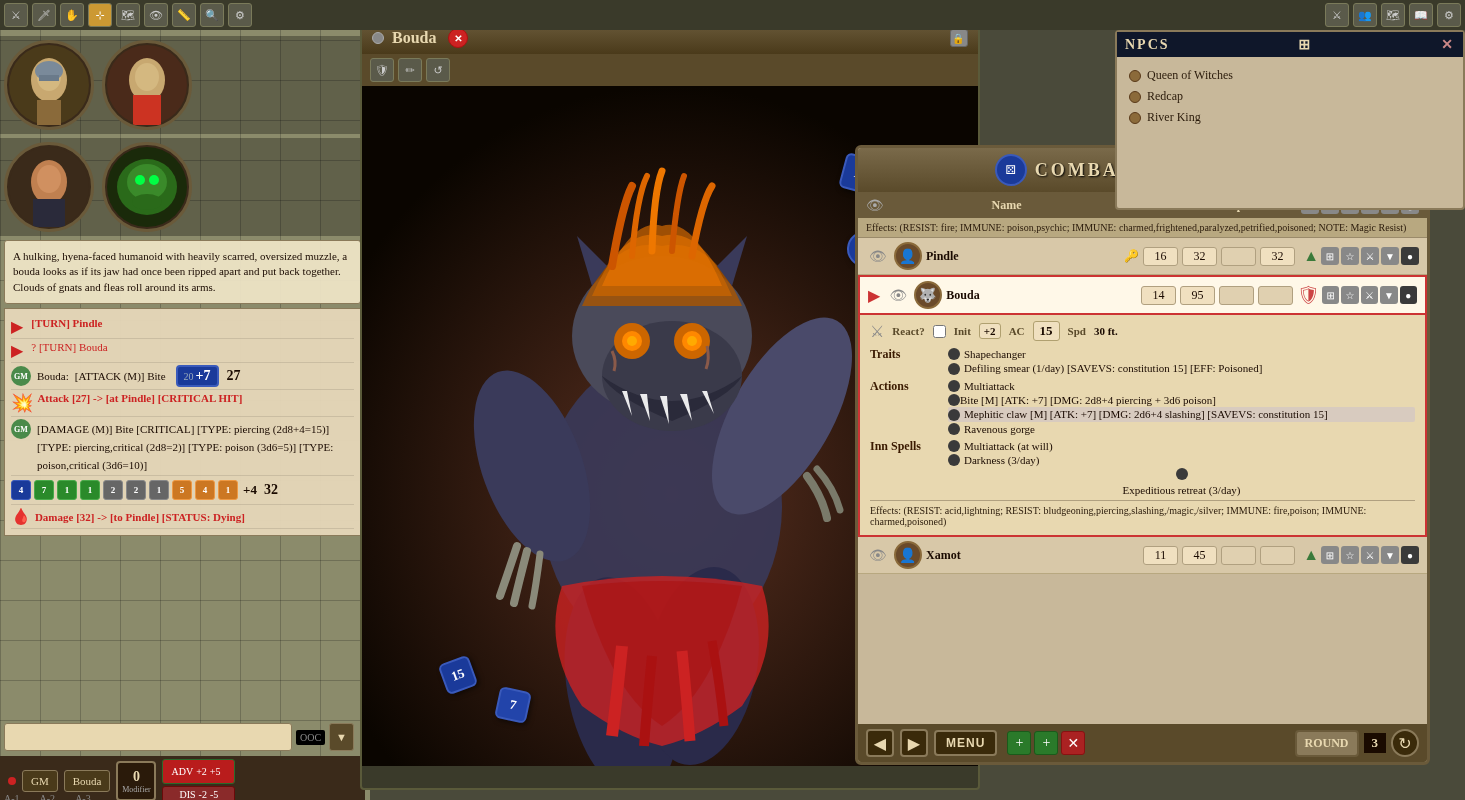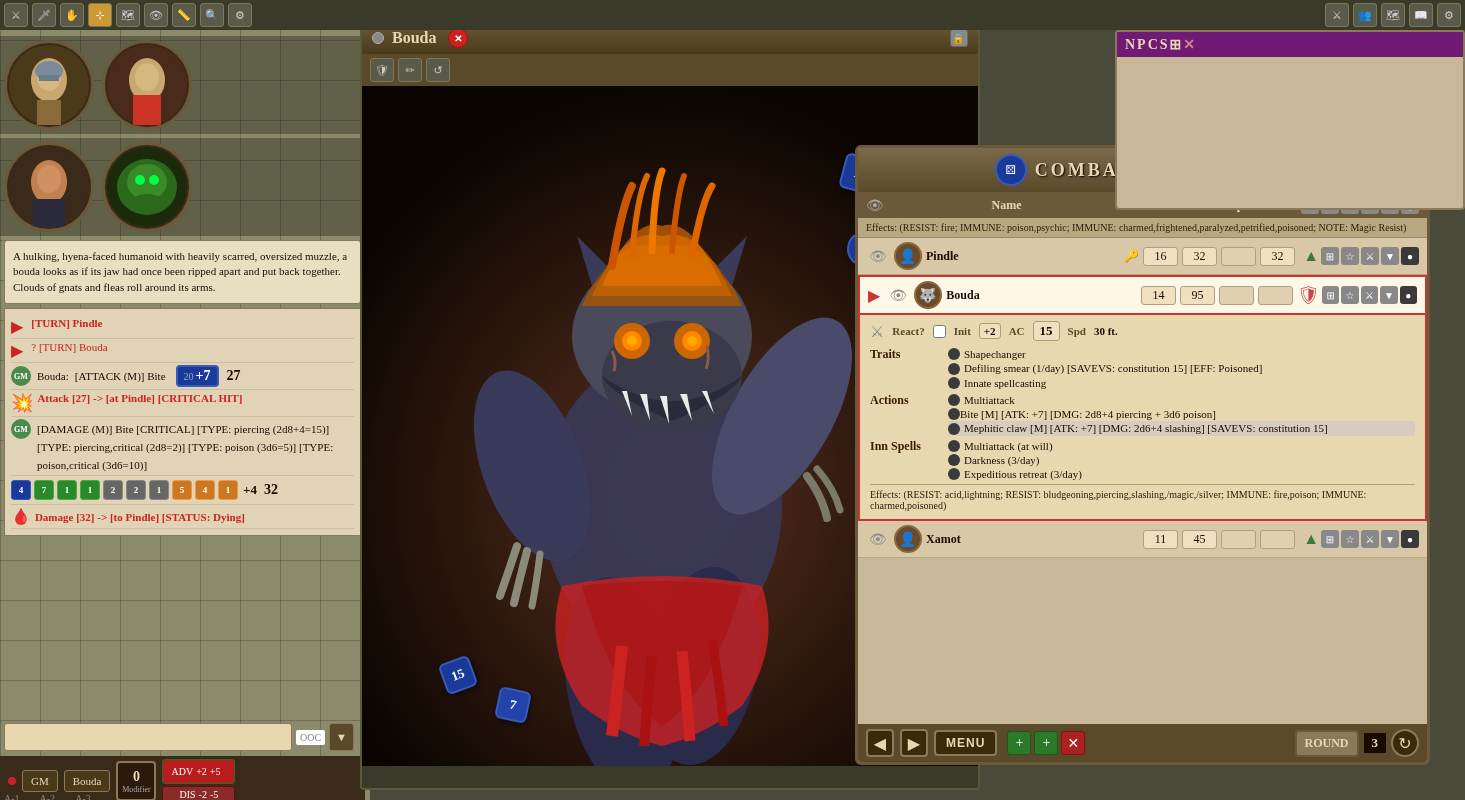--- a/index.html
+++ b/index.html
@@ -55,29 +55,30 @@
       top: 0; right: 0;
       width: 350px;
       height: 180px;
       background: #c8b89a;
       border: 2px solid #8a7a5a;
       border-radius: 4px;
       z-index: 50;
     }
 
     .npc-panel-header {
-      background: #701a75;
+      background: #0f172a;
       color: #e8d8b0;
       text-align: center;
       padding: 4px;
       font-size: 14px;
       font-weight: bold;
       letter-spacing: 2px;
       display: flex;
       align-items: center;
+      justify-content: space-between;
       padding: 4px 8px;
     }
 
     .npc-list {
       padding: 8px;
     }
 
     .npc-item {
       display: flex;
       align-items: center;
@@ -452,20 +453,34 @@
     <div class="toolbar-btn">⚙</div>
   </div>
 </div>
 
 <div class="npc-panel" style="top:30px; right:0;">
   <div class="npc-panel-header">
     <span>NPCS</span>
     <span style="cursor:pointer;">⊞</span>
     <span style="cursor:pointer; color:#cc8888;">✕</span>
   </div>
+  <div class="npc-list">
+    <div class="npc-item">
+      <div class="npc-dot"></div>
+      <span>Queen of Witches</span>
+    </div>
+    <div class="npc-item">
+      <div class="npc-dot"></div>
+      <span>Redcap</span>
+    </div>
+    <div class="npc-item">
+      <div class="npc-dot"></div>
+      <span>River King</span>
+    </div>
+  </div>
 </div>
 
 <div class="left-panel">
 
   <div class="portrait-row">
     <div class="portrait" style="position:relative;">
       <svg width="80" height="80" viewBox="0 0 80 80">
         <circle cx="40" cy="40" r="40" fill="#4a3a1a"></circle>
         <ellipse cx="40" cy="35" rx="18" ry="22" fill="#c8a870"></ellipse>
         <ellipse cx="40" cy="32" rx="12" ry="14" fill="#d4b880"></ellipse>
@@ -567,21 +582,21 @@
     </div>
 
     <div class="log-entry" style="gap:4px; align-items:center;">
       <span style="font-size:16px; color:#cc2222;">🩸</span>
       <span style="font-size:11px; color:#cc2222; font-weight:bold;">Damage [32] -&gt; [to Pindle] [STATUS: Dying]</span>
     </div>
   </div>
 
   <div class="chat-input">
     <input type="text" style="flex: 1 1 0%; background: rgb(232, 216, 176); border: 1px solid rgb(138, 122, 90); border-radius: 3px; padding: 2px 6px; font-size: 11px;">
-    <span style="font-size:10px; color:#888; background:#ffffff; padding:2px 4px; border-radius:2px; align-self:center;">OOC</span>
+    <span style="font-size:10px; color:#888; background:#000000; padding:2px 4px; border-radius:2px; align-self:center;">OOC</span>
     <button style="background:#5a4a2a; border:1px solid #8a7a5a; border-radius:3px; color:#e8d8b0; padding:2px 6px; font-size:11px; cursor:pointer;">▼</button>
   </div>
 
   <div class="bottom-bar">
     <div style="width:8px; height:8px; background:#cc2222; border-radius:50%; cursor:pointer;"></div>
     <div class="char-tab">GM</div>
     <div class="char-tab">Bouda</div>
 
     <div class="modifier-box">
       <span class="value">0</span>
@@ -816,58 +831,58 @@
       <div style="display:flex; gap:8px; margin-bottom:3px;">
         <span style="font-size:12px; font-weight:bold; color:#3a1a00; min-width:70px;">Traits</span>
         <div style="flex:1;">
           <div style="display:flex; align-items:center; gap:4px; padding:1px 0; font-size:11px; color:#1a0a00; cursor:pointer;">
             <div style="width:12px; height:12px; border-radius:50%; background:#3a3a3a; flex-shrink:0;"></div>
             <span>Shapechanger</span>
           </div>
           <div style="display:flex; align-items:flex-start; gap:4px; padding:1px 0; font-size:11px; color:#1a0a00; cursor:pointer;">
             <div style="width:12px; height:12px; border-radius:50%; background:#3a3a3a; flex-shrink:0; margin-top:1px;"></div>
             <span>Defiling smear (1/day) [SAVEVS: constitution 15] [EFF: Poisoned]</span>
-          </div>
-          <div style="display:flex; align-items:center; gap:4px; padding:1px 0; font-size:11px; color:#1a0a00; cursor:pointer;">
-            <div style="width:12px; height:12px; border-radius:50%; background:#3a3a3a; flex-shrink:0;"></div>
-            <span>Innate spellcasting</span>
           </div>
         </div>
       </div>
 
       <div style="display:flex; gap:8px; margin-bottom:3px;">
         <span style="font-size:12px; font-weight:bold; color:#3a1a00; min-width:70px;">Actions</span>
         <div style="flex:1;">
           <div style="display:flex; align-items:center; gap:4px; padding:1px 0; font-size:11px; color:#1a0a00; cursor:pointer;">
             <div style="width:12px; height:12px; border-radius:50%; background:#3a3a3a; flex-shrink:0;"></div>
             <span>Multiattack</span>
           </div>
           <div style="display:flex; align-items:center; gap:0; padding:1px 0; font-size:11px; color:#1a0a00; cursor:pointer;">
             <div style="width:12px; height:12px; border-radius:50%; background:#3a3a3a; flex-shrink:0;"></div>
             <span>Bite [M] [ATK: +7] [DMG: 2d8+4 piercing + 3d6 poison]</span>
           </div>
           <div style="display:flex; align-items:flex-start; gap:4px; padding:1px 0; font-size:11px; color:#1a0a00; cursor:pointer; background:#9999ff33; border-radius:2px;">
             <div style="width:12px; height:12px; border-radius:50%; background:#3a3a3a; flex-shrink:0; margin-top:1px;"></div>
             <span>Mephitic claw [M] [ATK: +7] [DMG: 2d6+4 slashing] [SAVEVS: constitution 15]</span>
           </div>
+          <div style="display:flex; align-items:center; gap:4px; padding:1px 0; font-size:11px; color:#1a0a00; cursor:pointer;">
+            <div style="width:12px; height:12px; border-radius:50%; background:#3a3a3a; flex-shrink:0;"></div>
+            <span>Ravenous gorge</span>
+          </div>
         </div>
       </div>
 
       <div style="display:flex; gap:8px; margin-bottom:3px;">
         <span style="font-size:12px; font-weight:bold; color:#3a1a00; min-width:70px;">Inn Spells</span>
         <div style="flex:1;">
           <div style="display:flex; align-items:center; gap:4px; padding:1px 0; font-size:11px; color:#1a0a00; cursor:pointer;">
             <div style="width:12px; height:12px; border-radius:50%; background:#3a3a3a; flex-shrink:0;"></div>
             <span>Multiattack (at will)</span>
           </div>
           <div style="display:flex; align-items:center; gap:4px; padding:1px 0; font-size:11px; color:#1a0a00; cursor:pointer;">
             <div style="width:12px; height:12px; border-radius:50%; background:#3a3a3a; flex-shrink:0;"></div>
             <span>Darkness (3/day)</span>
           </div>
-          <div style="display:flex; align-items:center; gap:4px; padding:1px 0; font-size:11px; color:#1a0a00; cursor:pointer;">
+          <div style="display:flex; align-items:center; gap:4px; padding:1px 0; font-size:11px; color:#1a0a00; cursor:pointer;flex-direction:column;">
             <div style="width:12px; height:12px; border-radius:50%; background:#3a3a3a; flex-shrink:0;"></div>
             <span>Expeditious retreat (3/day)</span>
           </div>
         </div>
       </div>
 
       <div style="font-size:10px; color:#2a1a0a; padding:4px 0; border-top:1px solid #b0a080;">
         <span>Effects: (RESIST: acid,lightning; RESIST: bludgeoning,piercing,slashing,/magic,/silver; IMMUNE: fire,poison; IMMUNE: charmed,poisoned)</span>
       </div>
     </div>

